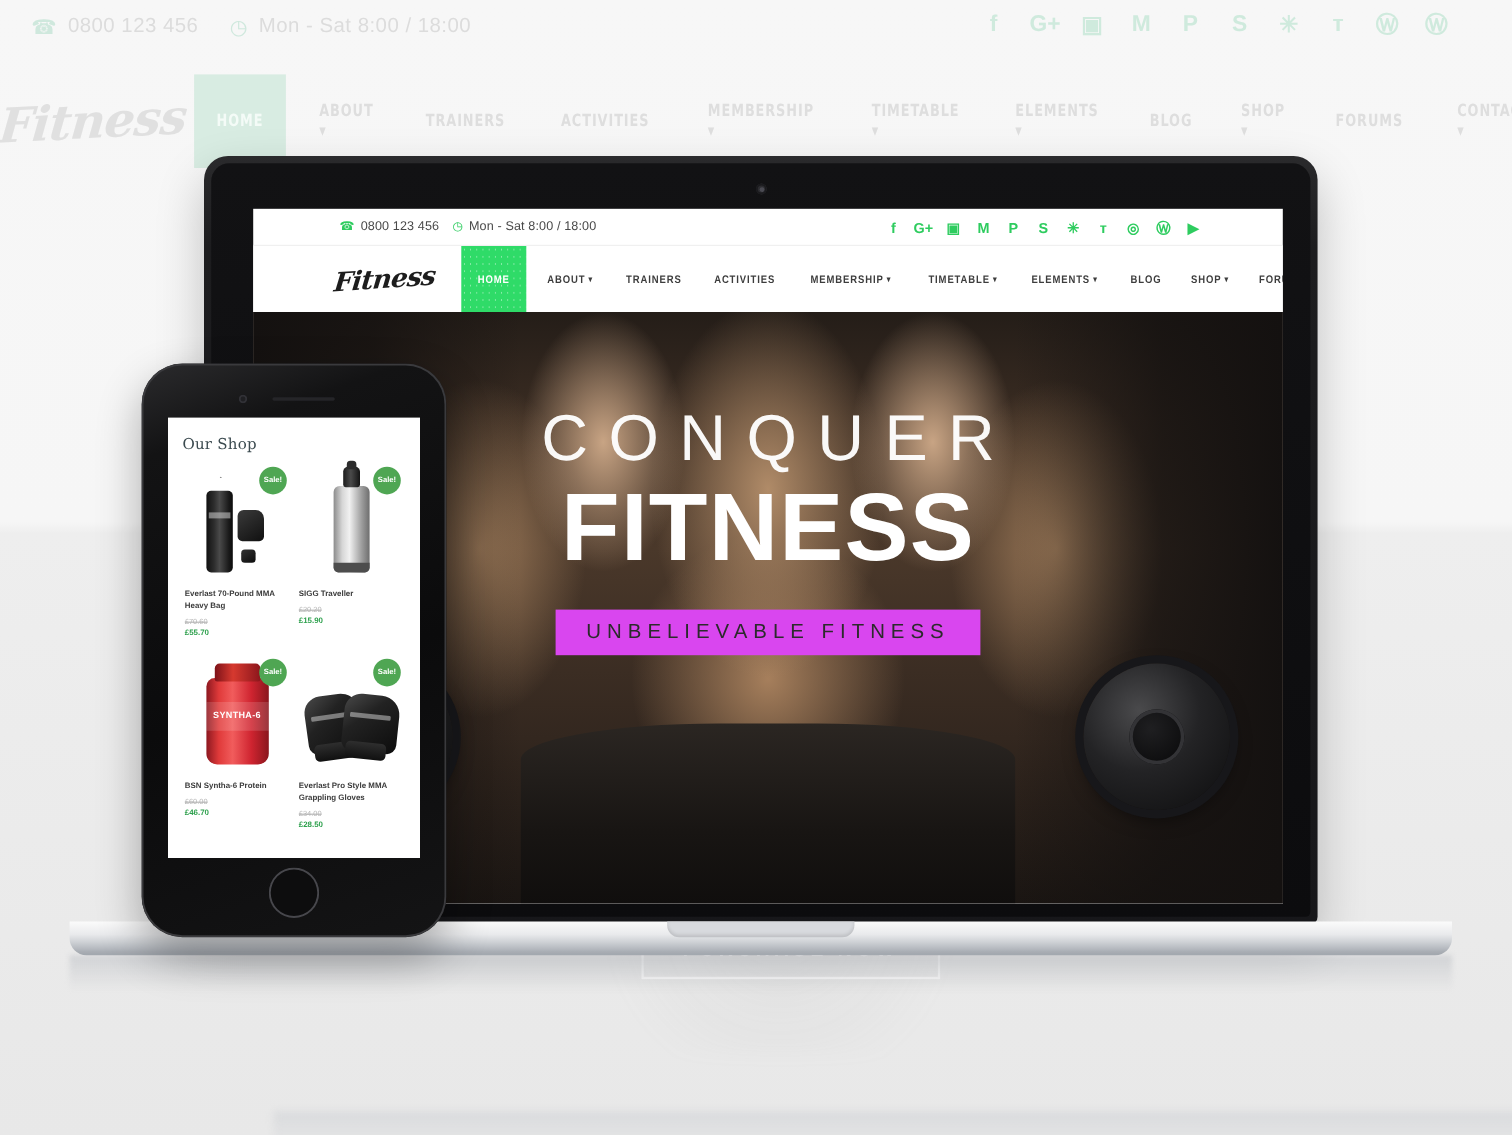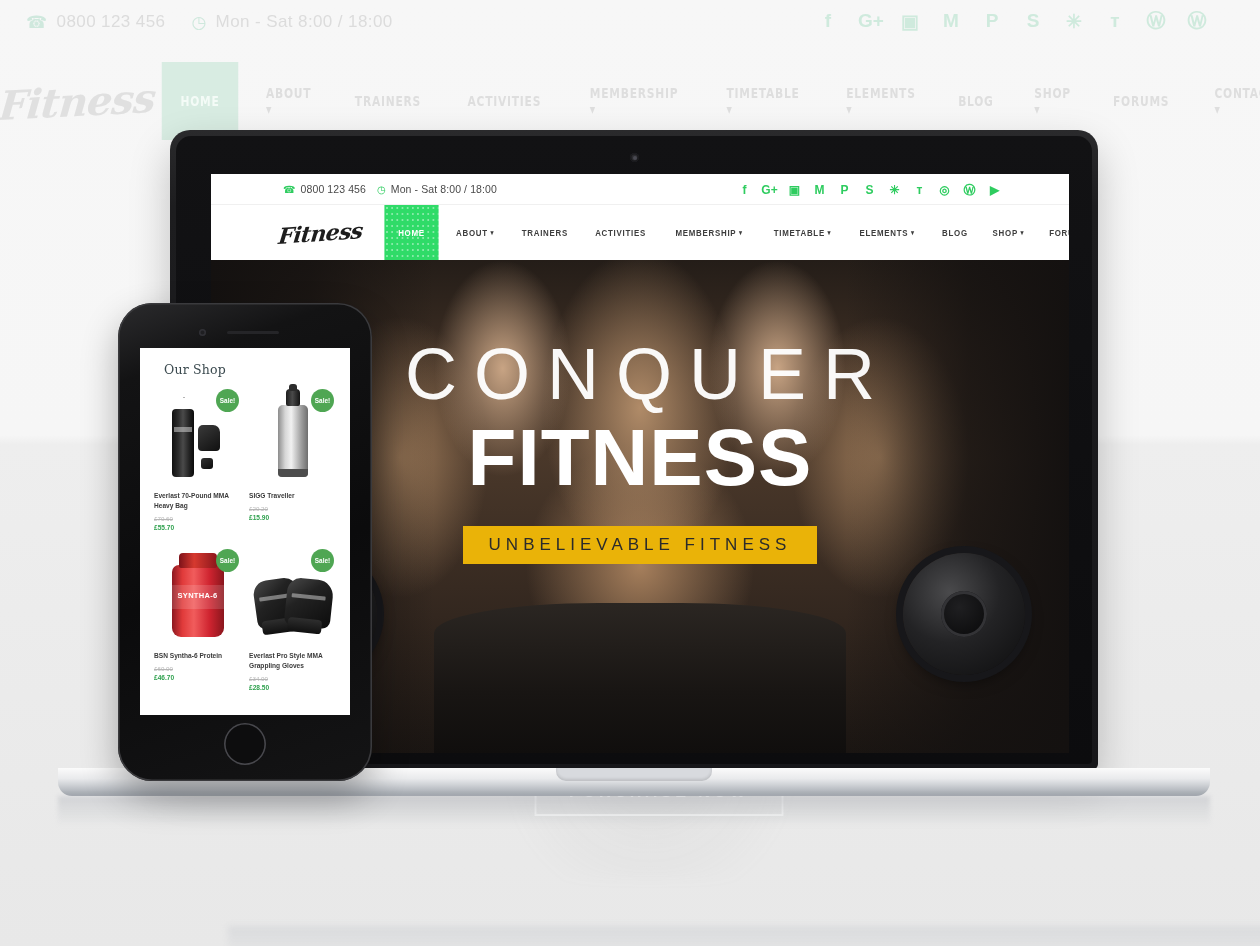--- a/index.html
+++ b/index.html
@@ -202,30 +202,30 @@
     margin:-23px 0 0 -23px; border-radius:50%;
     background:radial-gradient(circle at 40% 35%,#1f1f21,#070708);
     box-shadow:inset 0 0 0 3px #333336;
   }
   .dumbbell.left{ left:44px; }
   .dumbbell.right{ right:44px; }
 
   .hero-copy{ position:absolute; left:0; right:0; top:78px; text-align:center; }
   .h-conquer{
     font-family:"Liberation Sans",sans-serif;
-    font-size:72px; letter-spacing:17px; color:#fff; font-weight:300;
+    font-size:54px; letter-spacing:17px; color:#fff; font-weight:300;
     text-indent:17px; line-height:1; opacity:.96;
   }
   .h-dreams{
     font-family:"Liberation Sans",sans-serif;
     font-size:80px; font-weight:bold; color:#fff; letter-spacing:1px;
     line-height:1.05; margin-top:6px;
   }
   .h-sub{
-    display:inline-block; margin-top:26px; background:#eab308; color:#2b2b2b;
+    display:inline-block; margin-top:26px; background:#d946ef; color:#2b2b2b;
     padding:9px 26px; font-size:17px; letter-spacing:5px; font-weight:500;
   }
 
   
   #phone{ position:absolute; left:118px; top:303px; width:254px; height:478px; z-index:5; }
   .ph-body{
     position:absolute; inset:0;
     background:linear-gradient(160deg,#2b2b2d 0%,#131314 14%,#0b0b0c 55%,#141415 100%);
     border-radius:34px;
     box-shadow:0 16px 36px rgba(0,0,0,.30), inset 0 0 0 1.6px #3a3a3d;
@@ -244,21 +244,21 @@
     background:#fff; overflow:hidden;
   }
   .ph-home{
     position:absolute; left:50%; bottom:16px; margin-left:-21px;
     width:42px; height:42px; border-radius:50%;
     background:#0d0d0e; box-shadow:inset 0 0 0 1.6px #47474c;
   }
 
   .shop-title{
     font-family:"DejaVu Serif", serif;
-    font-size:12.5px; color:#3b4a4f; padding:14px 0 4px 12px; letter-spacing:.2px;margin-left:12px;
+    font-size:12.5px; color:#3b4a4f; padding:14px 0 4px 12px; letter-spacing:.2px;
   }
   .prods{ display:flex; flex-wrap:wrap; padding:0 10px; }
   .prod{ width:50%; padding:6px 4px 10px 4px; position:relative; }
   .prod-img{
     height:96px; position:relative; display:flex; align-items:flex-end;
     justify-content:center;
   }
   .sale{
     position:absolute; right:2px; top:2px; width:23px; height:23px;
     border-radius:50%; background:#4fa653; color:#fff;

